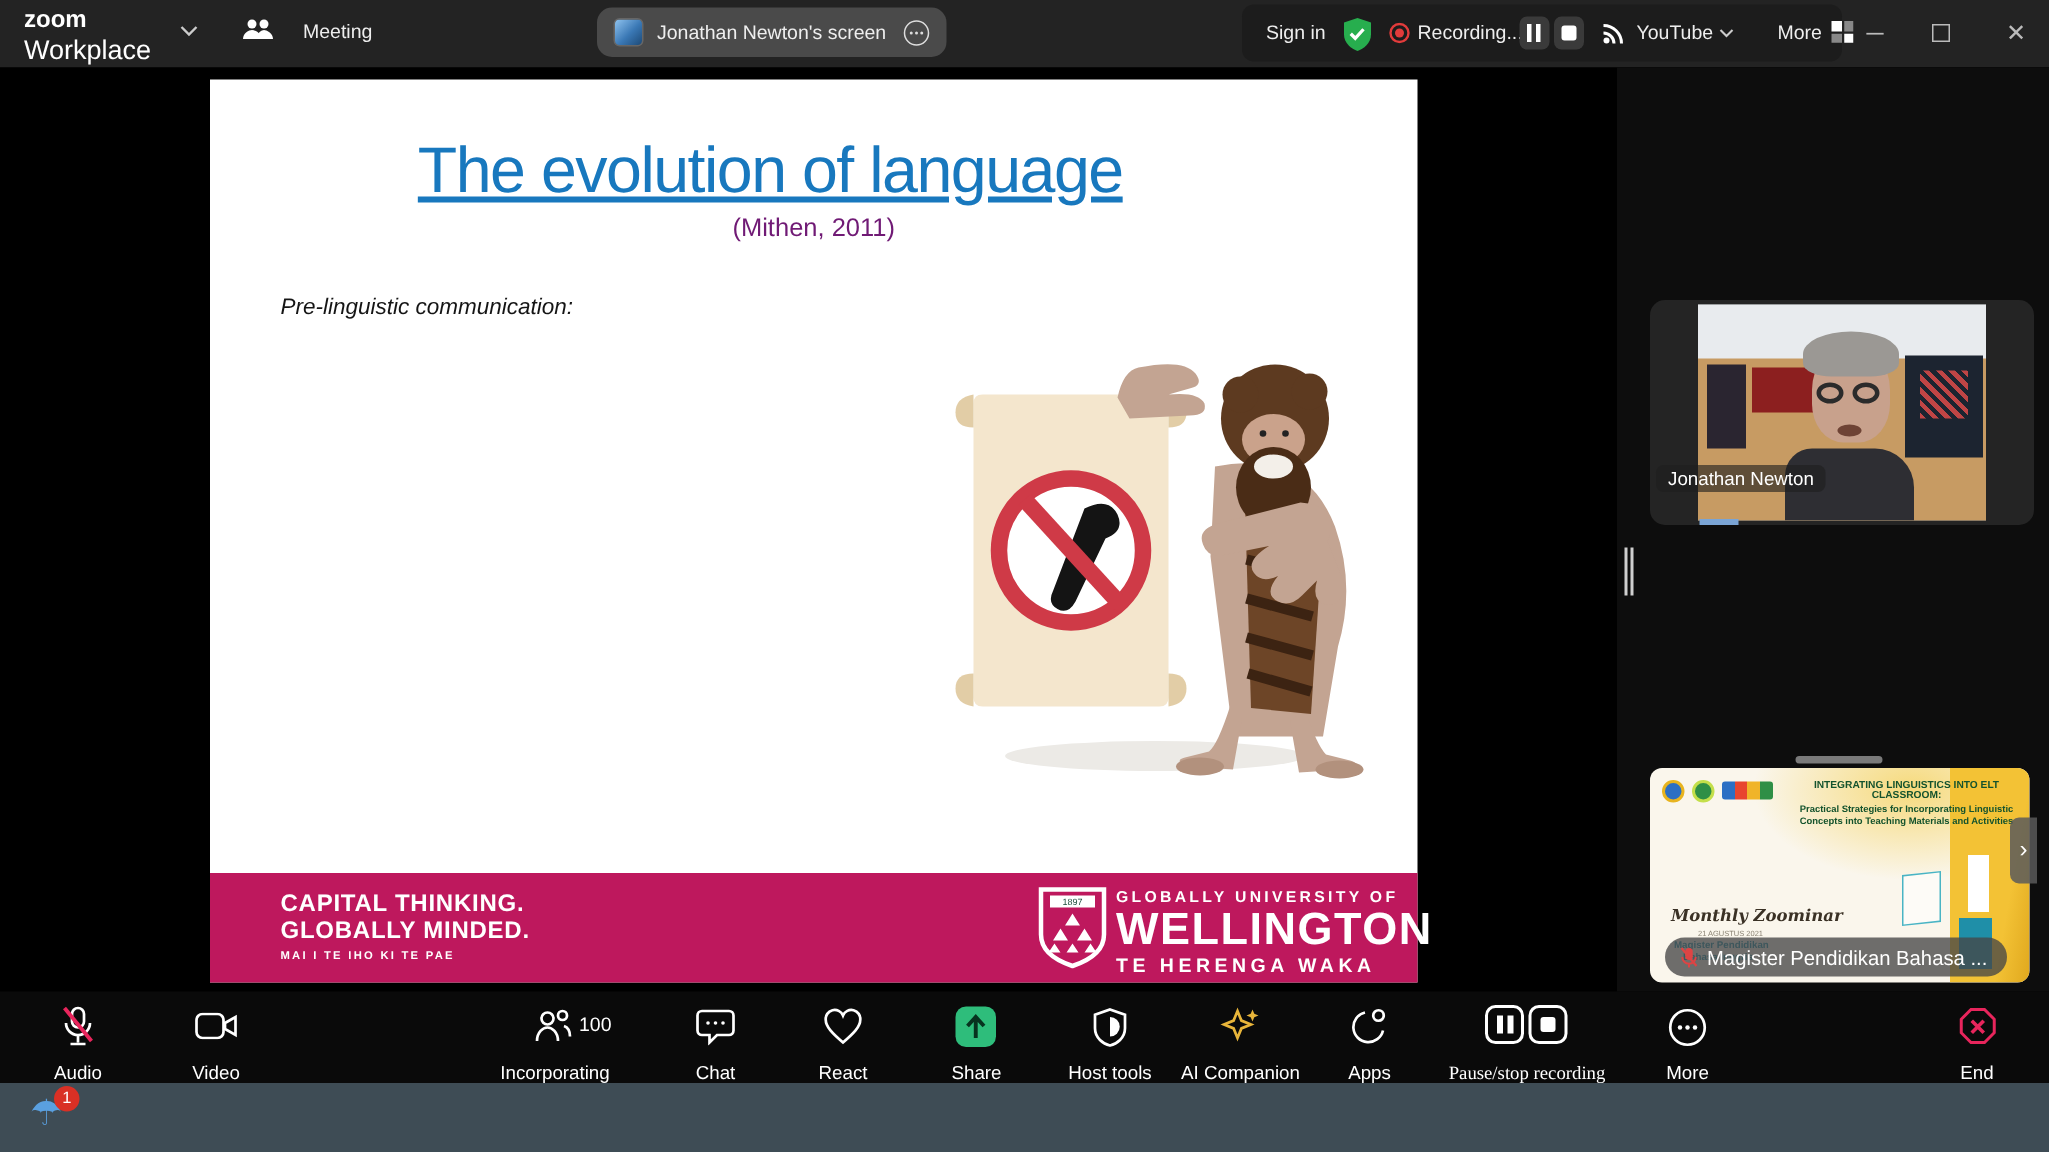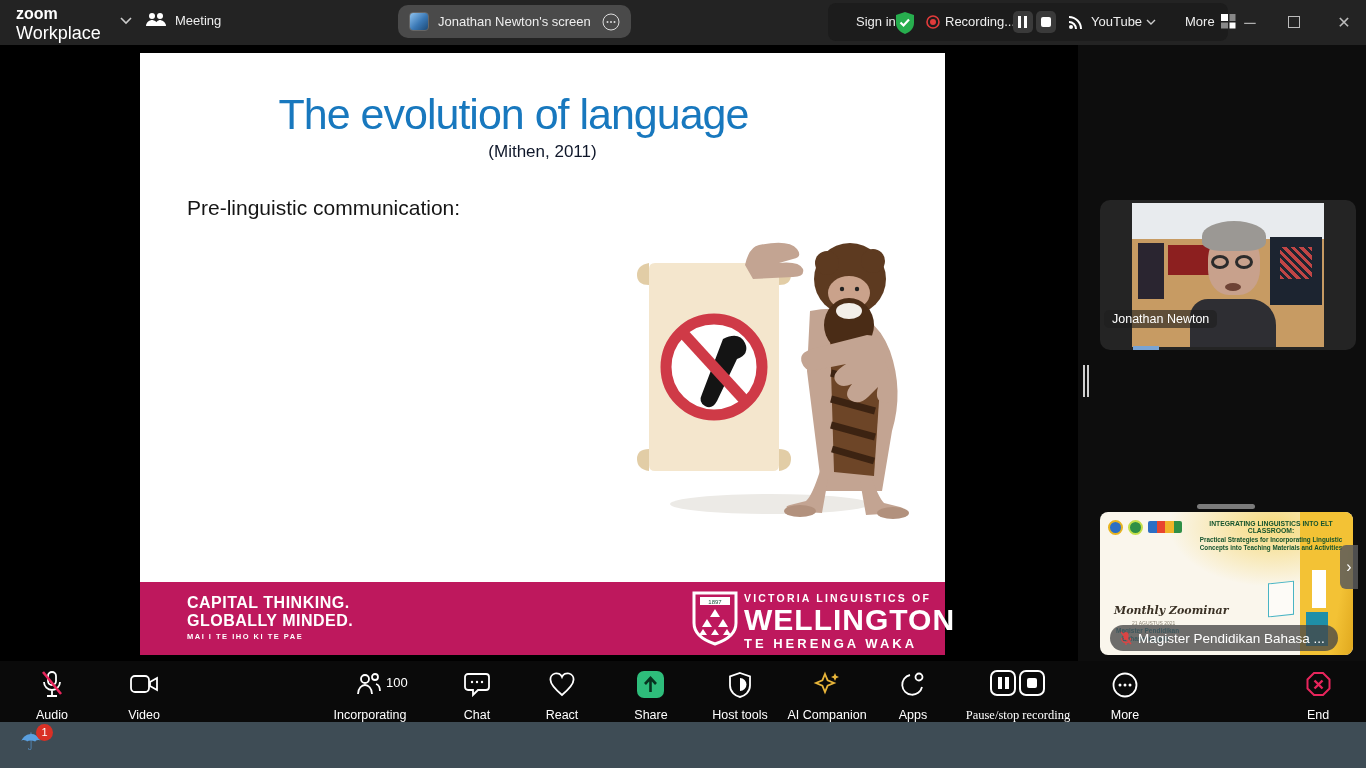--- a/index.html
+++ b/index.html
@@ -29,21 +29,21 @@
 
 <div id="topbar">
   <div class="abs" style="left:16px; top:6px; line-height:1.0;">
     <div style="font-size:16px; font-weight:bold; color:#fff;">zoom</div>
     <div style="font-size:18px; color:#fff; margin-top:2px;">Workplace</div>
   </div>
   <svg class="abs" style="left:120px; top:17px;" width="12" height="8" viewBox="0 0 12 8">
       <path d="M1 1l5 5 5-5" stroke="#ccc" stroke-width="1.6" fill="none"></path>
     </svg>
 
-  <div class="abs" style="left:146px; top:12px; display:flex; align-items:center; gap:9px;">
+  <div class="abs" style="left:162px; top:12px; display:flex; align-items:center; gap:20px;">
     <svg width="20" height="16" viewBox="0 0 20 16">
       <circle cx="6" cy="4" r="3" fill="#fff"></circle>
         <circle cx="14" cy="4" r="3" fill="#fff"></circle>
       <path d="M0 14c0-4 4-6 6-6s6 2 6 6z" fill="#fff"></path>
         <path d="M9 14c0-4 3.5-6 5-6s6 2 6 6z" fill="#fff"></path>
     </svg>
     <span class="tb-text">Meeting</span>
   </div>
 
   <div class="abs pill" style="left:398px; top:5px; width:233px; height:33px;">
@@ -51,21 +51,21 @@
     <span class="abs tb-text" style="left:40px; top:9px;">Jonathan Newton's screen</span>
     <svg class="abs" style="left:204px; top:8px;" width="18" height="18" viewBox="0 0 18 18">
       <circle cx="9" cy="9" r="8" stroke="#ddd" fill="none"></circle>
       <circle cx="5.5" cy="9" r="1" fill="#ddd"></circle>
         <circle cx="9" cy="9" r="1" fill="#ddd"></circle>
         <circle cx="12.5" cy="9" r="1" fill="#ddd"></circle>
     </svg>
   </div>
 
   <div class="abs" style="left:828px; top:3px; width:400px; height:38px; background:#1c1c1c; border-radius:8px;">
-    <span class="abs tb-text" style="left:28px; top:11px;">Sign in</span>
+    <span class="abs tb-text" style="left:16px; top:11px;">Sign in</span>
     <svg class="abs" style="left:66px; top:8px;" width="22" height="24" viewBox="0 0 22 24">
       <path d="M11 1l9 3v8c0 6-5 9.5-9 11-4-1.5-9-5-9-11V4z" fill="#27ae4e"></path>
       <path d="M6.5 11.5l3 3 5.5-6" stroke="#fff" stroke-width="2.2" fill="none"></path>
     </svg>
     <svg class="abs" style="left:98px; top:12px;" width="14" height="14" viewBox="0 0 14 14">
       <circle cx="7" cy="7" r="6" fill="none" stroke="#e23b3b" stroke-width="1.6"></circle>
         <circle cx="7" cy="7" r="3" fill="#e23b3b"></circle>
     </svg>
     <span class="abs tb-text" style="left:117px; top:11px;">Recording...</span>
     <div class="abs" style="left:185px; top:8px; width:20px; height:22px; background:#3a3a3a; border-radius:5px;">
@@ -94,23 +94,23 @@
   </div>
 
   <div class="abs winctl" style="left:1228px; top:0;">─</div>
   <div class="abs" style="left:1288px; top:16px; width:12px; height:12px; border:1.5px solid #bbb;"></div>
   <div class="abs winctl" style="left:1322px; top:0;">✕</div>
 </div>
 
 <div id="content">
 
   <div id="slide">
-    <div class="abs" style="left:0; top:37px; width:747px; text-align:center; font-size:43px; color:#1878be; letter-spacing:-1px;">The evolution of language</div>
-    <div class="abs" style="left:0; top:89px; width:805px; text-align:center; font-size:17px; color:#0f172a;">(Mithen, 2011)</div>
-    <div class="abs" style="left:47px; top:143px; font-size:21px; color:#151515;">Pre-linguistic communication:</div>
+    <div class="abs" style="left:0; top:37px; width:747px; text-align:center; font-size:43px; color:#1878be; letter-spacing:-1px;text-decoration:underline;">The evolution of language</div>
+    <div class="abs" style="left:0; top:89px; width:805px; text-align:center; font-size:17px; color:#701a75;">(Mithen, 2011)</div>
+    <div class="abs" style="left:47px; top:143px; font-size:15px; color:#151515;font-style:italic;">Pre-linguistic communication:</div>
 
     <svg class="abs" style="left:455px; top:168px;" width="340" height="300" viewBox="0 0 340 300">
       <ellipse cx="175" cy="283" rx="100" ry="10" fill="#eceae6"></ellipse>
 
       <path d="M215 90 q60 -12 80 40 q14 40 2 80 l-10 60 h-60 l-15 -120 z" fill="#c3a492"></path>
 
       <path d="M225 250 q-8 25 -14 30 l-16 4 q-8 2 2 6 l30 2 6 -34 z" fill="#c3a492"></path>
       <path d="M275 252 q8 24 14 30 l16 4 q8 2 -2 6 l-32 2 -6 -34 z" fill="#c3a492"></path>
       <ellipse cx="205" cy="290" rx="16" ry="6" fill="#b2917d"></ellipse>
       <ellipse cx="298" cy="292" rx="16" ry="6" fill="#b2917d"></ellipse>
@@ -149,21 +149,21 @@
         <div style="font-size:16px; letter-spacing:.5px;">GLOBALLY MINDED.</div>
         <div style="font-size:7.5px; letter-spacing:1.5px; margin-top:2px;">MAI I TE IHO KI TE PAE</div>
       </div>
       <svg class="abs" style="left:552px; top:9px;" width="46" height="55" viewBox="0 0 46 55">
         <path d="M2 2 h42 v30 q0 14 -21 21 q-21 -7 -21 -21z" fill="none" stroke="#fff" stroke-width="3"></path>
         <rect x="8" y="6" width="30" height="8" fill="#fff"></rect>
         <text x="23" y="12.5" font-size="6" fill="#1b4c3b" text-anchor="middle" font-family="Liberation Sans, sans-serif">1897</text>
         <path d="M23 18 l5 8 h-10z M15 28 l5 8 h-10z M31 28 l5 8 h-10z M11 38 l4 6 h-8z M23 38 l4 6 h-8z M35 38 l4 6 h-8z" fill="#fff"></path>
       </svg>
       <div class="abs" style="left:604px; top:10px; color:#fff;">
-        <div style="font-size:10.5px; font-weight:bold; letter-spacing:2.2px;">VICTORIA LINGUISTICS OF</div>
+        <div style="font-size:10.5px; font-weight:bold; letter-spacing:2.2px;">GLOBALLY UNIVERSITY OF</div>
         <div style="font-size:30px; font-weight:bold; letter-spacing:1px; line-height:1.05;">WELLINGTON</div>
         <div style="font-size:13px; font-weight:bold; letter-spacing:3px;">TE HERENGA WAKA</div>
       </div>
     </div>
   </div>
 
   <div id="rightpanel">
     <div class="abs" style="left:5px; top:320px; width:2px; height:32px; background:#cfcfcf;"></div>
     <div class="abs" style="left:9px; top:320px; width:2px; height:32px; background:#cfcfcf;"></div>
 

